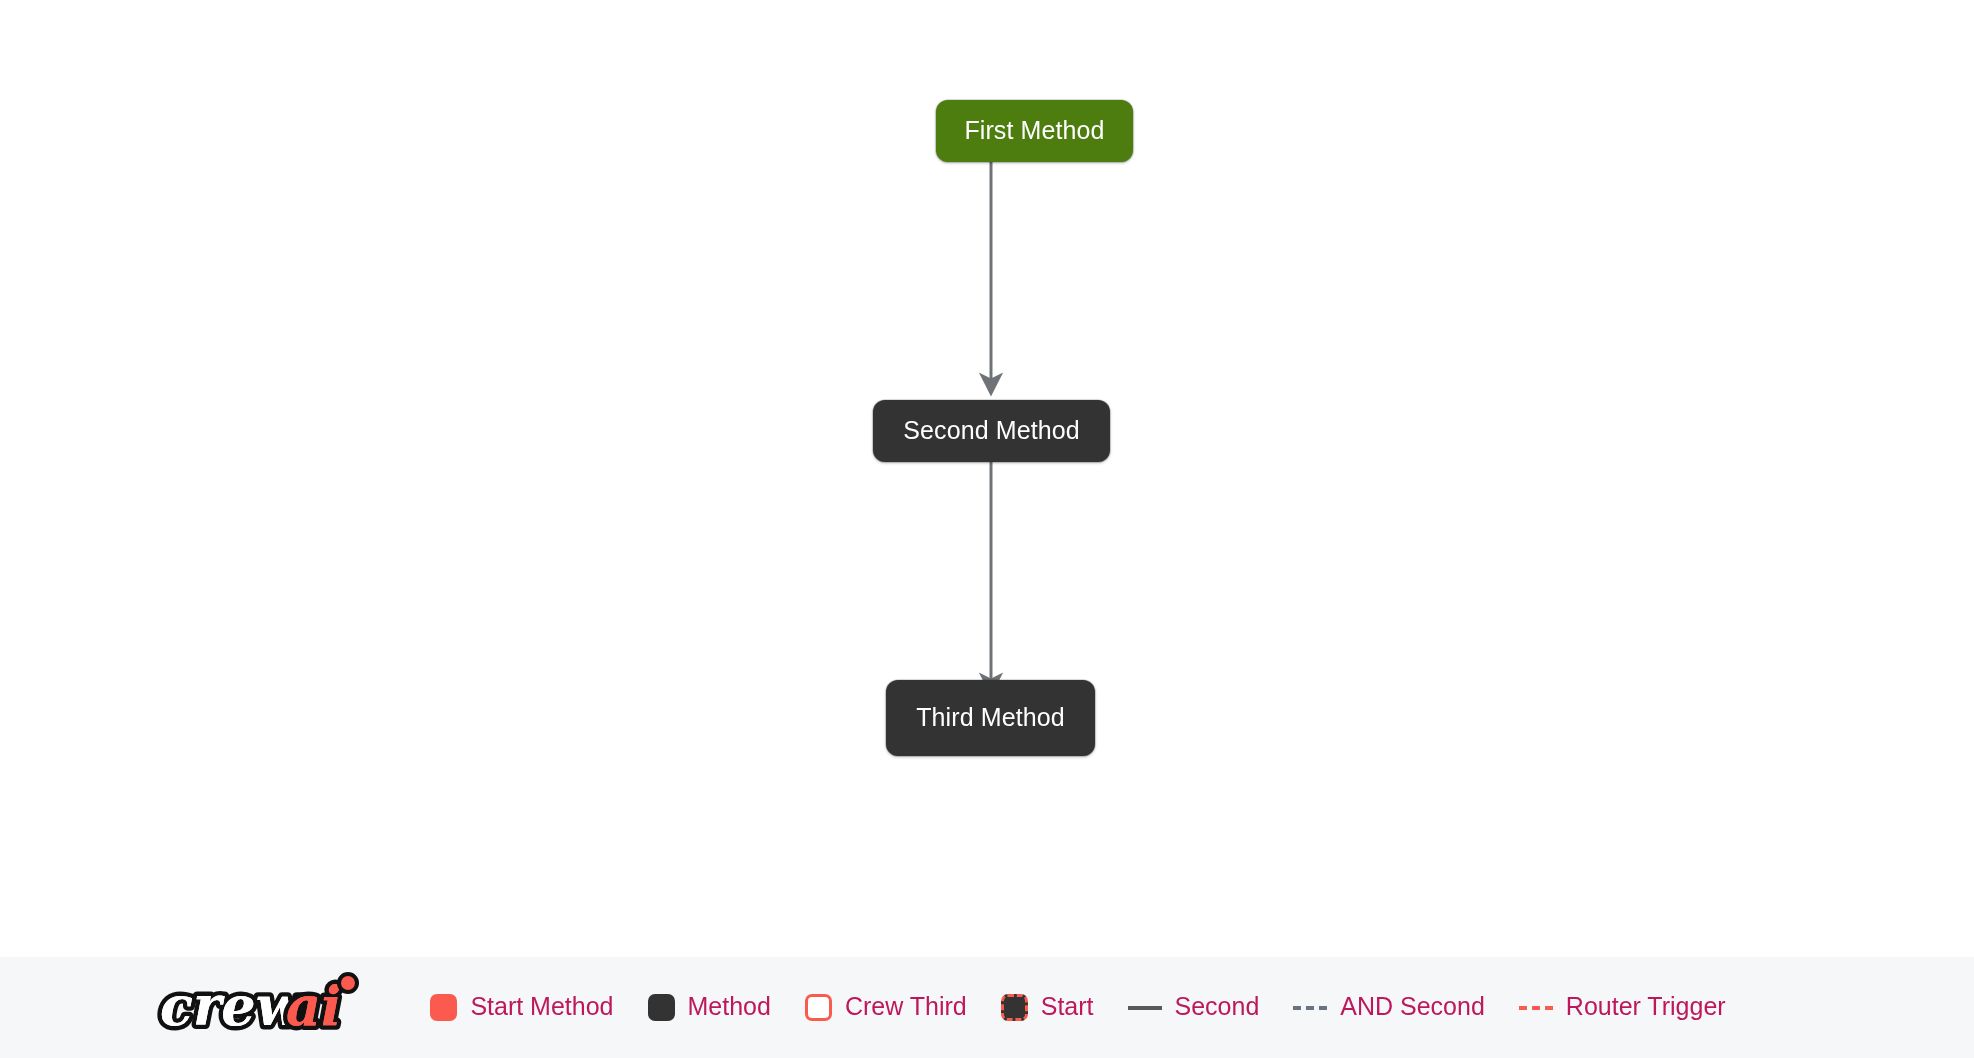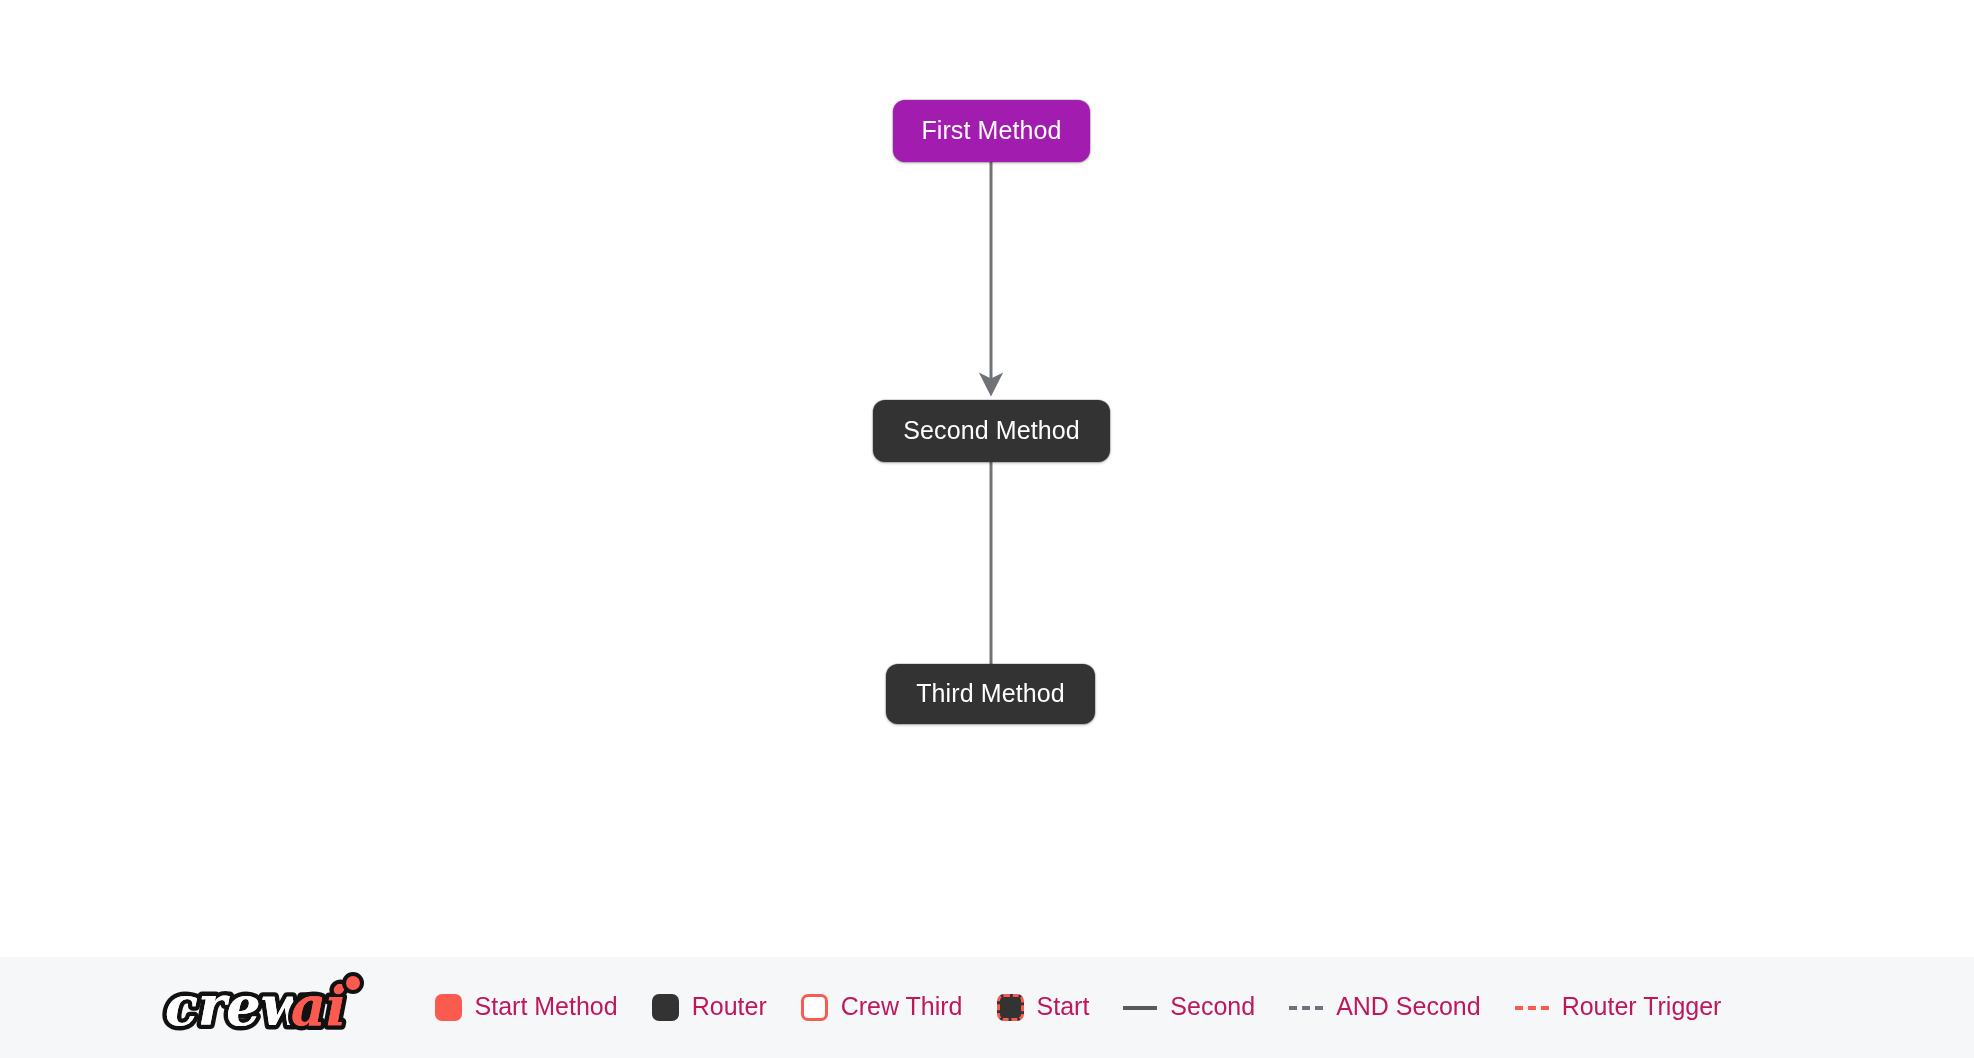--- a/index.html
+++ b/index.html
@@ -45,36 +45,37 @@
     border-radius: 12px;
     white-space: nowrap;
     font-size: 25px;
     letter-spacing: 0.1px;
     color: #ffffff;
     box-shadow: 0 1px 3px rgba(0,0,0,0.30), 0 0 0 0.6px rgba(0,0,0,0.22);
     user-select: none;
   }
 
   .flow-node.start-method {
-    background: #a21caf;
+    background: #4d7c0f;
+    margin-left: 43px;
   }
 
   .flow-node.method {
     background: #333333;
   }
 
   .node-label {
     line-height: 1;
     padding-bottom: 2px;
   }
 
   
   #node-first  { left: 893px; top: 100px;  width: 197px; height: 62px; }
   #node-second { left: 873px; top: 400px;  width: 237px; height: 62px; text-align: center; }
-  #node-third  { left: 886px; top: 664px;  width: 209px; height: 60px; }
+  #node-third  { left: 886px; top: 680px;  width: 209px; height: 76px; }
 
   
   #legend-bar {
     position: absolute;
     left: 0;
     top: 957px;
     width: 1974px;
     height: 101px;
     background: #f6f7f9;
     display: flex;
@@ -192,21 +193,21 @@
       </g>
     </svg>
 
     <div class="legend-item">
       <span class="swatch start-method"></span>
       <span class="legend-label">Start Method</span>
     </div>
 
     <div class="legend-item">
       <span class="swatch method"></span>
-      <span class="legend-label">Router</span>
+      <span class="legend-label">Method</span>
     </div>
 
     <div class="legend-item">
       <span class="swatch crew-method"></span>
       <span class="legend-label">Crew Third</span>
     </div>
 
     <div class="legend-item">
       <span class="swatch router"></span>
       <span class="legend-label">Start</span>

